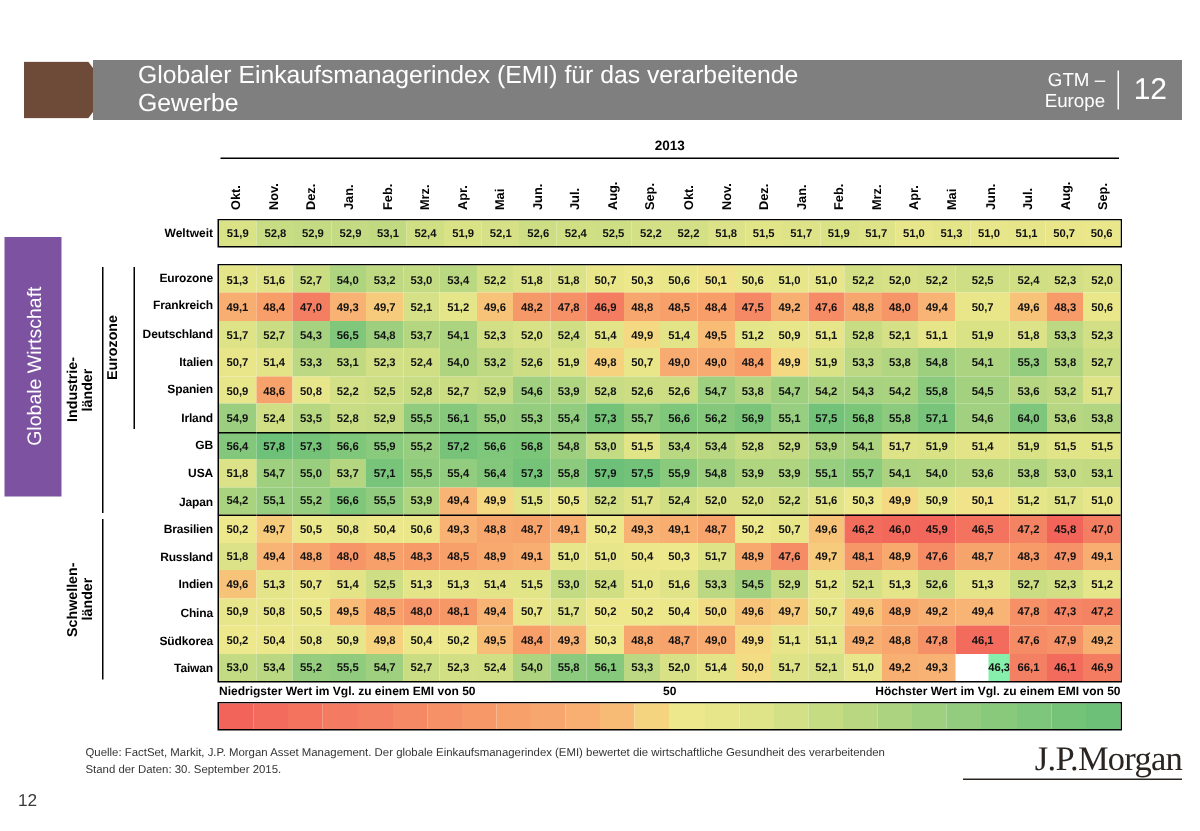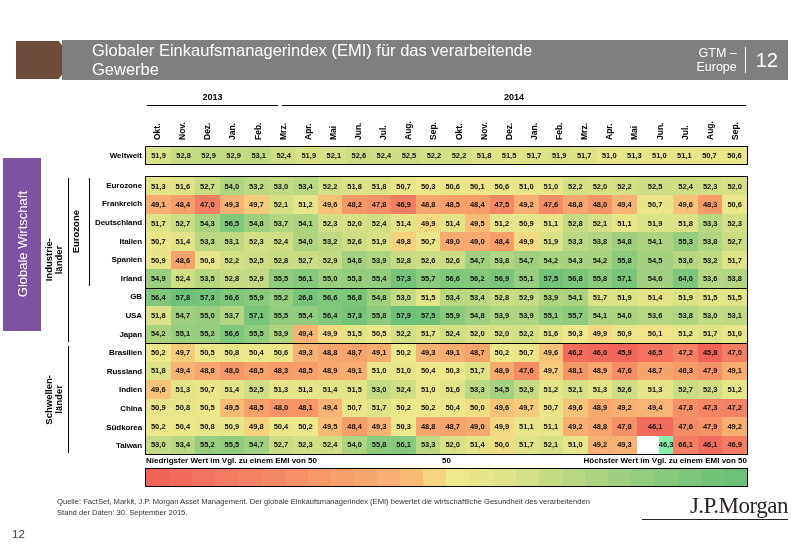--- a/index.html
+++ b/index.html
@@ -91,21 +91,20 @@
     </div>
   <div class="grp" id="grp-schw">
       <span class="vtext">Schwellen-<br>länder</span>
     </div>
   <div class="bracket" id="br-euro"></div>
   <div class="bracket" id="br-ind"></div>
   <div class="bracket" id="br-schw"></div>
 
   <div id="years">
       <div class="year" style="flex-grow: 3;">2013</div>
-      <div class="year" style="flex-grow: 12;">2014</div>
     </div>
   <div id="months">
       <div class="month">
         <span>Okt.</span>
       </div>
       <div class="month">
         <span>Nov.</span>
       </div>
       <div class="month">
         <span>Dez.</span>
@@ -364,21 +363,21 @@
       <div class="cell" style="background: rgb(161, 208, 128);">54,6</div>
       <div class="cell" style="background: rgb(125, 198, 123);">64,0</div>
       <div class="cell" style="background: rgb(182, 214, 129);">53,6</div>
       <div class="cell" style="background: rgb(178, 213, 129);">53,8</div>
       <div class="cell sep" style="background: rgb(130, 199, 123);">56,4</div>
       <div class="cell sep" style="background: rgb(109, 193, 120);">57,8</div>
       <div class="cell sep" style="background: rgb(117, 195, 121);">57,3</div>
       <div class="cell sep" style="background: rgb(127, 199, 123);">56,6</div>
       <div class="cell sep" style="background: rgb(138, 202, 125);">55,9</div>
       <div class="cell sep" style="background: rgb(150, 205, 126);">55,2</div>
-      <div class="cell sep" style="background: rgb(118, 195, 121);">26,8</div>
+      <div class="cell sep" style="background: rgb(118, 195, 121);">57,2</div>
       <div class="cell sep" style="background: rgb(127, 199, 123);">56,6</div>
       <div class="cell sep" style="background: rgb(124, 198, 122);">56,8</div>
       <div class="cell sep" style="background: rgb(157, 207, 127);">54,8</div>
       <div class="cell sep" style="background: rgb(195, 219, 131);">53,0</div>
       <div class="cell sep" style="background: rgb(226, 228, 136);">51,5</div>
       <div class="cell sep" style="background: rgb(186, 216, 129);">53,4</div>
       <div class="cell sep" style="background: rgb(186, 216, 129);">53,4</div>
       <div class="cell sep" style="background: rgb(199, 220, 131);">52,8</div>
       <div class="cell sep" style="background: rgb(197, 219, 131);">52,9</div>
       <div class="cell sep" style="background: rgb(176, 213, 128);">53,9</div>

